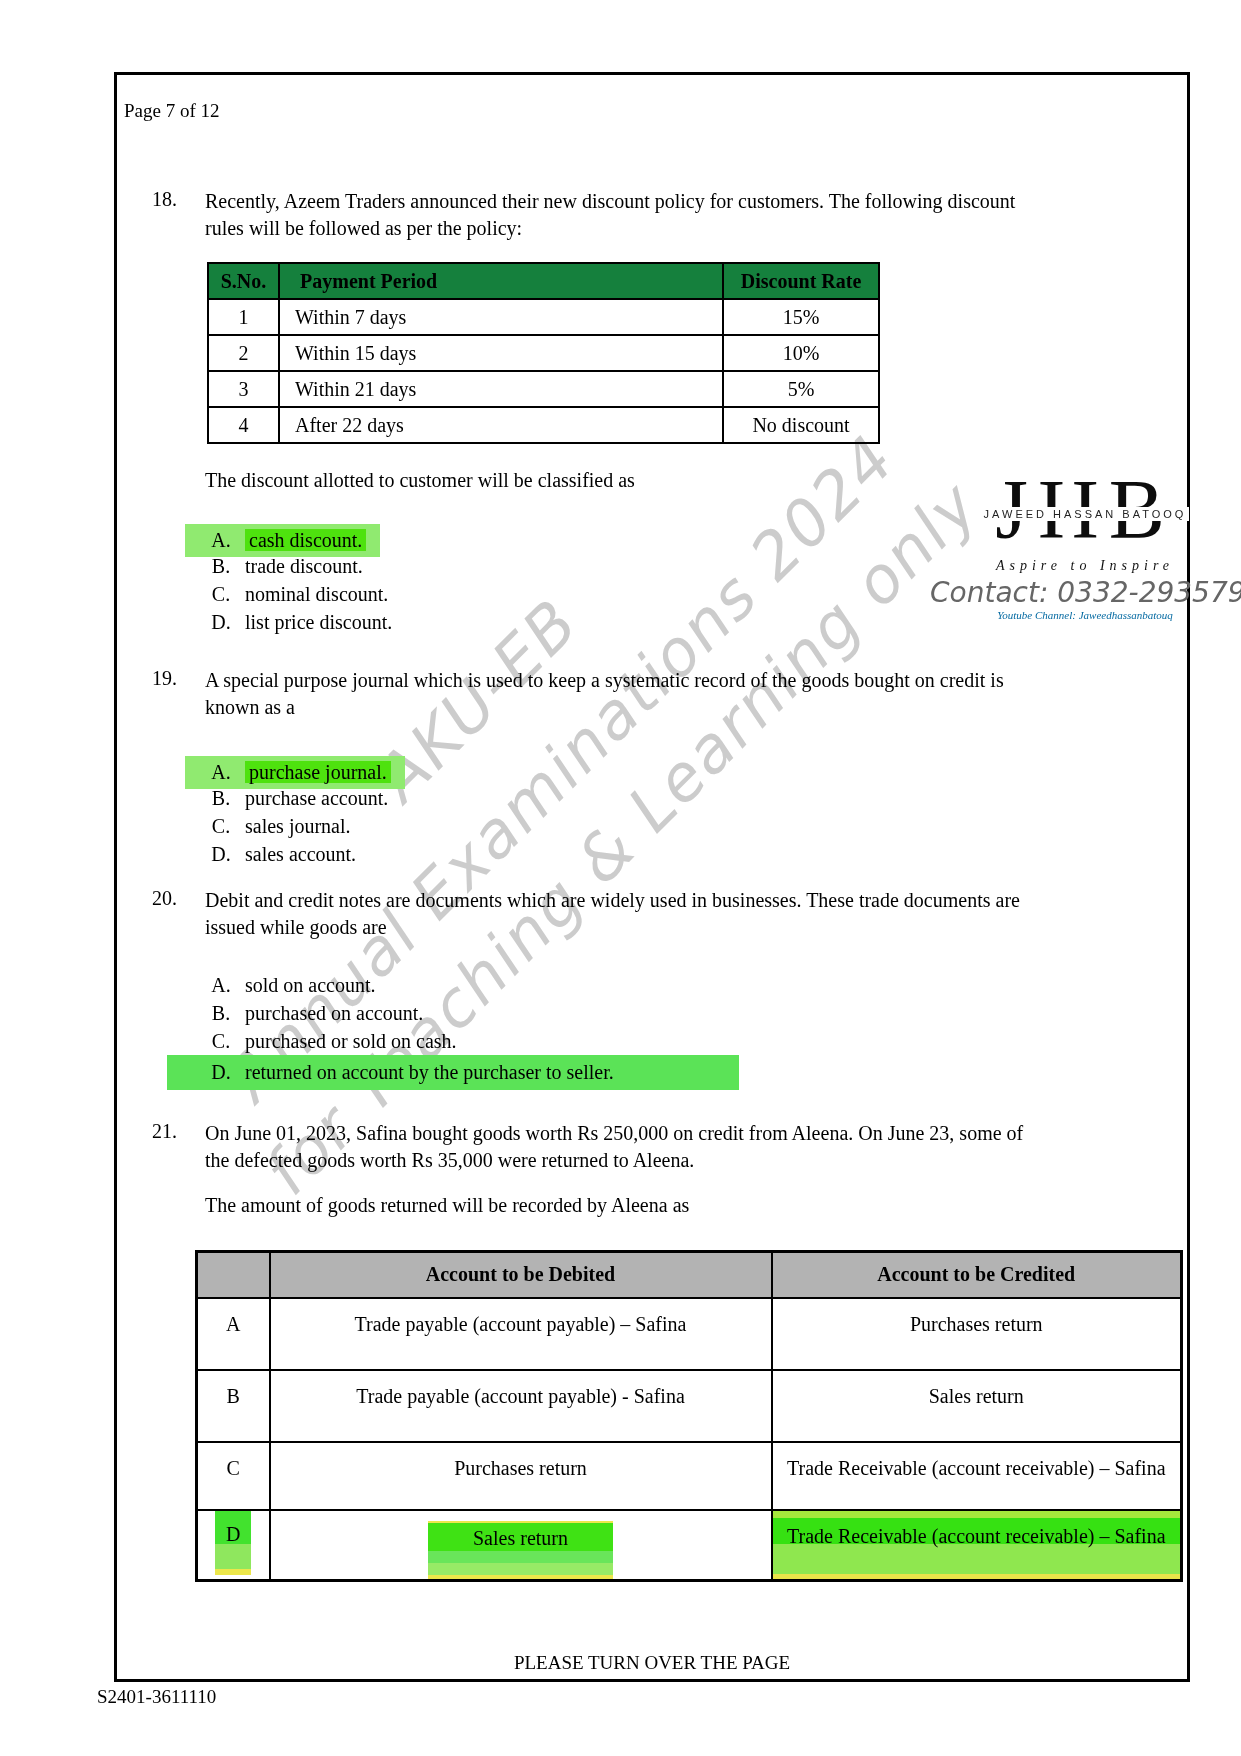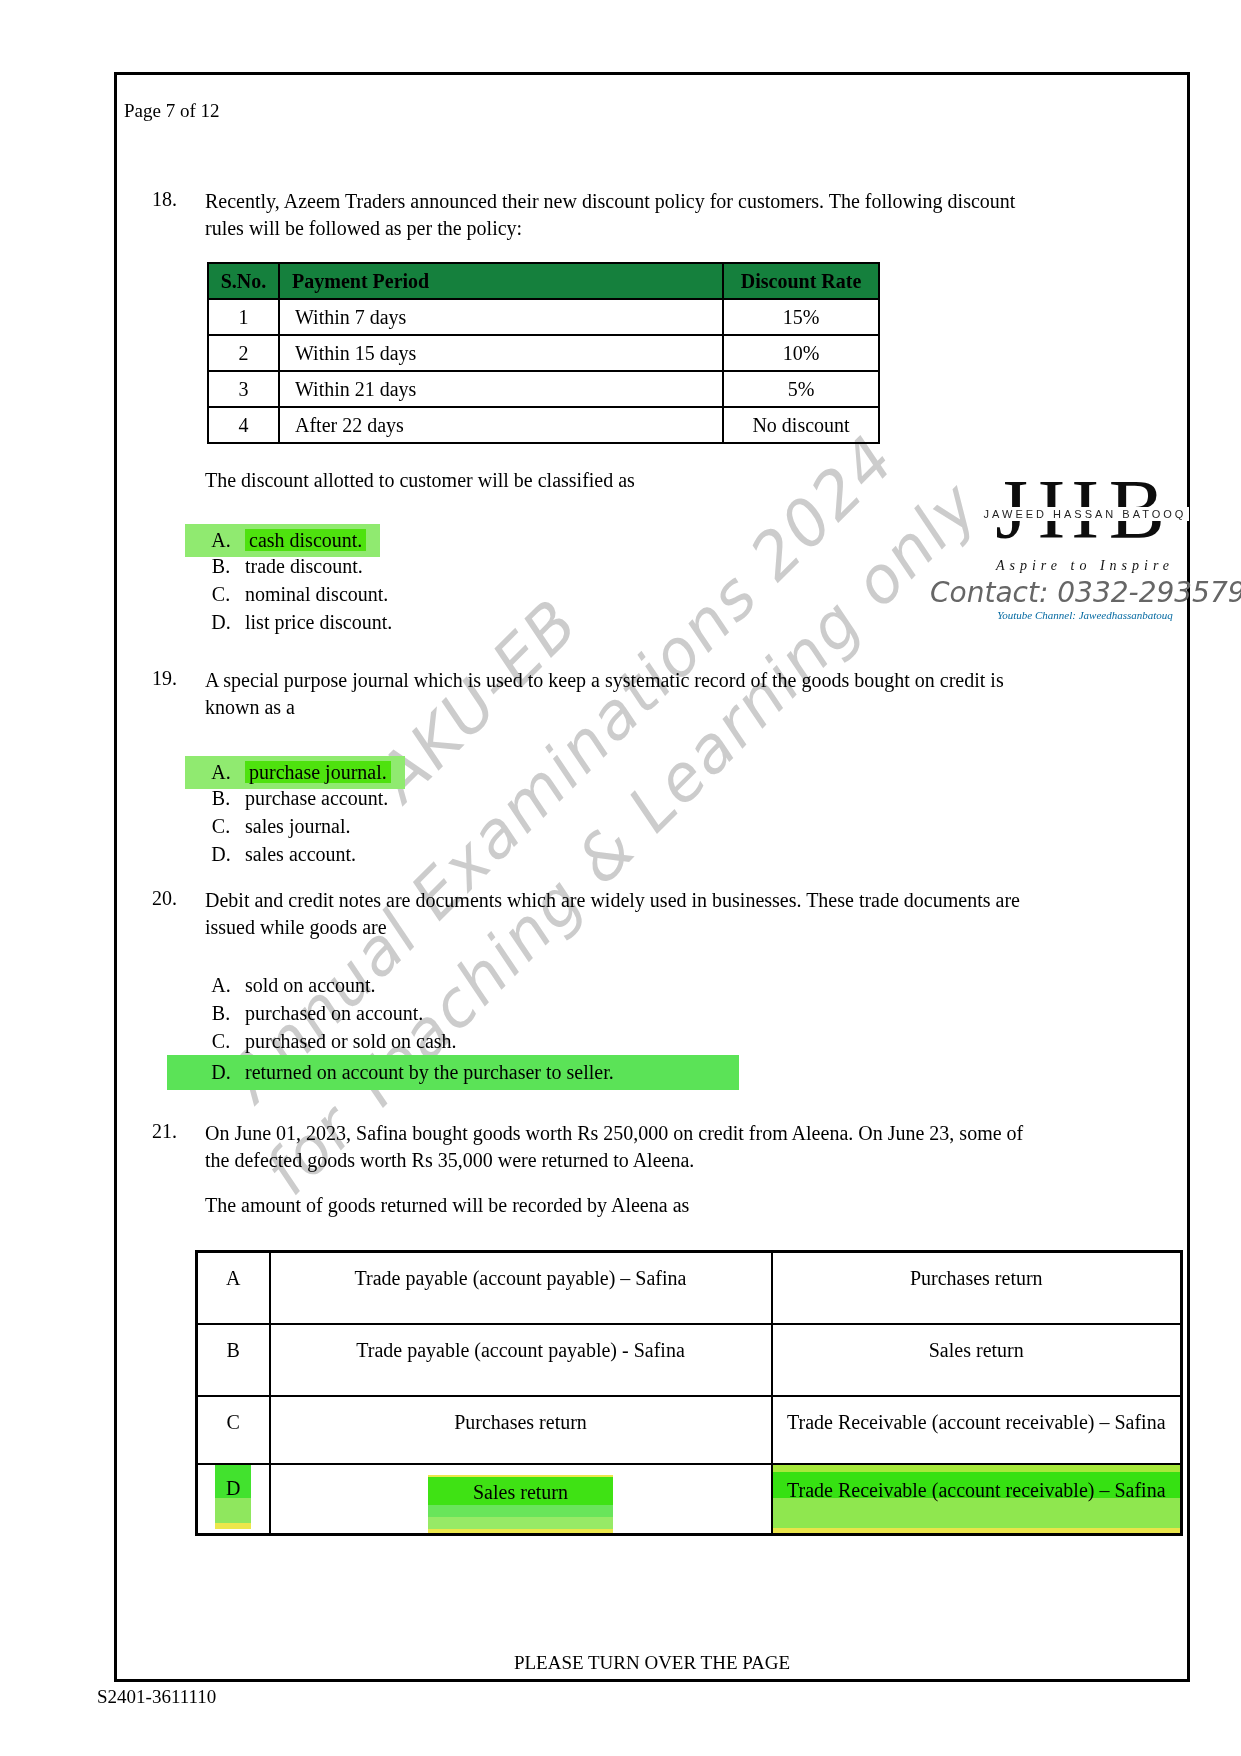--- a/index.html
+++ b/index.html
@@ -41,21 +41,21 @@
   
   table { border-collapse:collapse; table-layout:fixed; }
   td, th { border:2px solid #000; font-size:20px; }
 
   .t1 { left:207px; top:262px; }
   .t1 table { width:671px; border:2px solid #000; }
   .t1 th { background:#15803d; font-weight:bold; height:36px; }
   .t1 td { height:36px; text-align:center; }
   .t1 .c0 { width:71px; }
   .t1 .c1 { width:444px; text-align:left; padding-left:15px; }
-  .t1 th.c1 { padding-left:12px; }
+  .t1 th.c1 { padding-left:20px; }
   .t1 .c2 { width:156px; }
 
   .t2 { left:195px; top:1250px; }
   .t2 table { width:985px; border:3px solid #000; }
   .t2 th { background:#b3b3b3; font-weight:bold; height:46px; text-align:center; }
   .t2 td { text-align:center; vertical-align:top; padding-top:10px; line-height:30px; }
   .t2 .k  { width:73px; }
   .t2 .dc { width:502px; }
   .t2 .cc { width:410px; padding-left:8px; padding-right:8px; }
   .t2 tr.rA td, .t2 tr.rB td { height:72px; }
@@ -201,20 +201,25 @@
 <div class="abs q" style="top:1120px;">
   <span class="qnum">21.</span>
   <div class="qtext">On June 01, 2023, Safina bought goods worth Rs 250,000 on credit from Aleena. On June 23, some of the defected goods worth Rs 35,000 were returned to Aleena.</div>
 </div>
 
 <div class="abs stem" style="top:1194px;">The amount of goods returned will be recorded by Aleena as</div>
 
 <div class="abs t2">
   <table>
     <tbody>
+        <tr>
+      <th class="k"></th>
+      <th class="dc">Account to be Debited</th>
+      <th class="cc">Account to be Credited</th>
+    </tr>
     <tr class="rA">
       <td class="k">A</td>
       <td class="dc">Trade payable (account payable) – Safina</td>
       <td class="cc">Purchases return</td>
     </tr>
     <tr class="rB">
       <td class="k">B</td>
       <td class="dc">Trade payable (account payable) - Safina</td>
       <td class="cc">Sales return</td>
     </tr>

